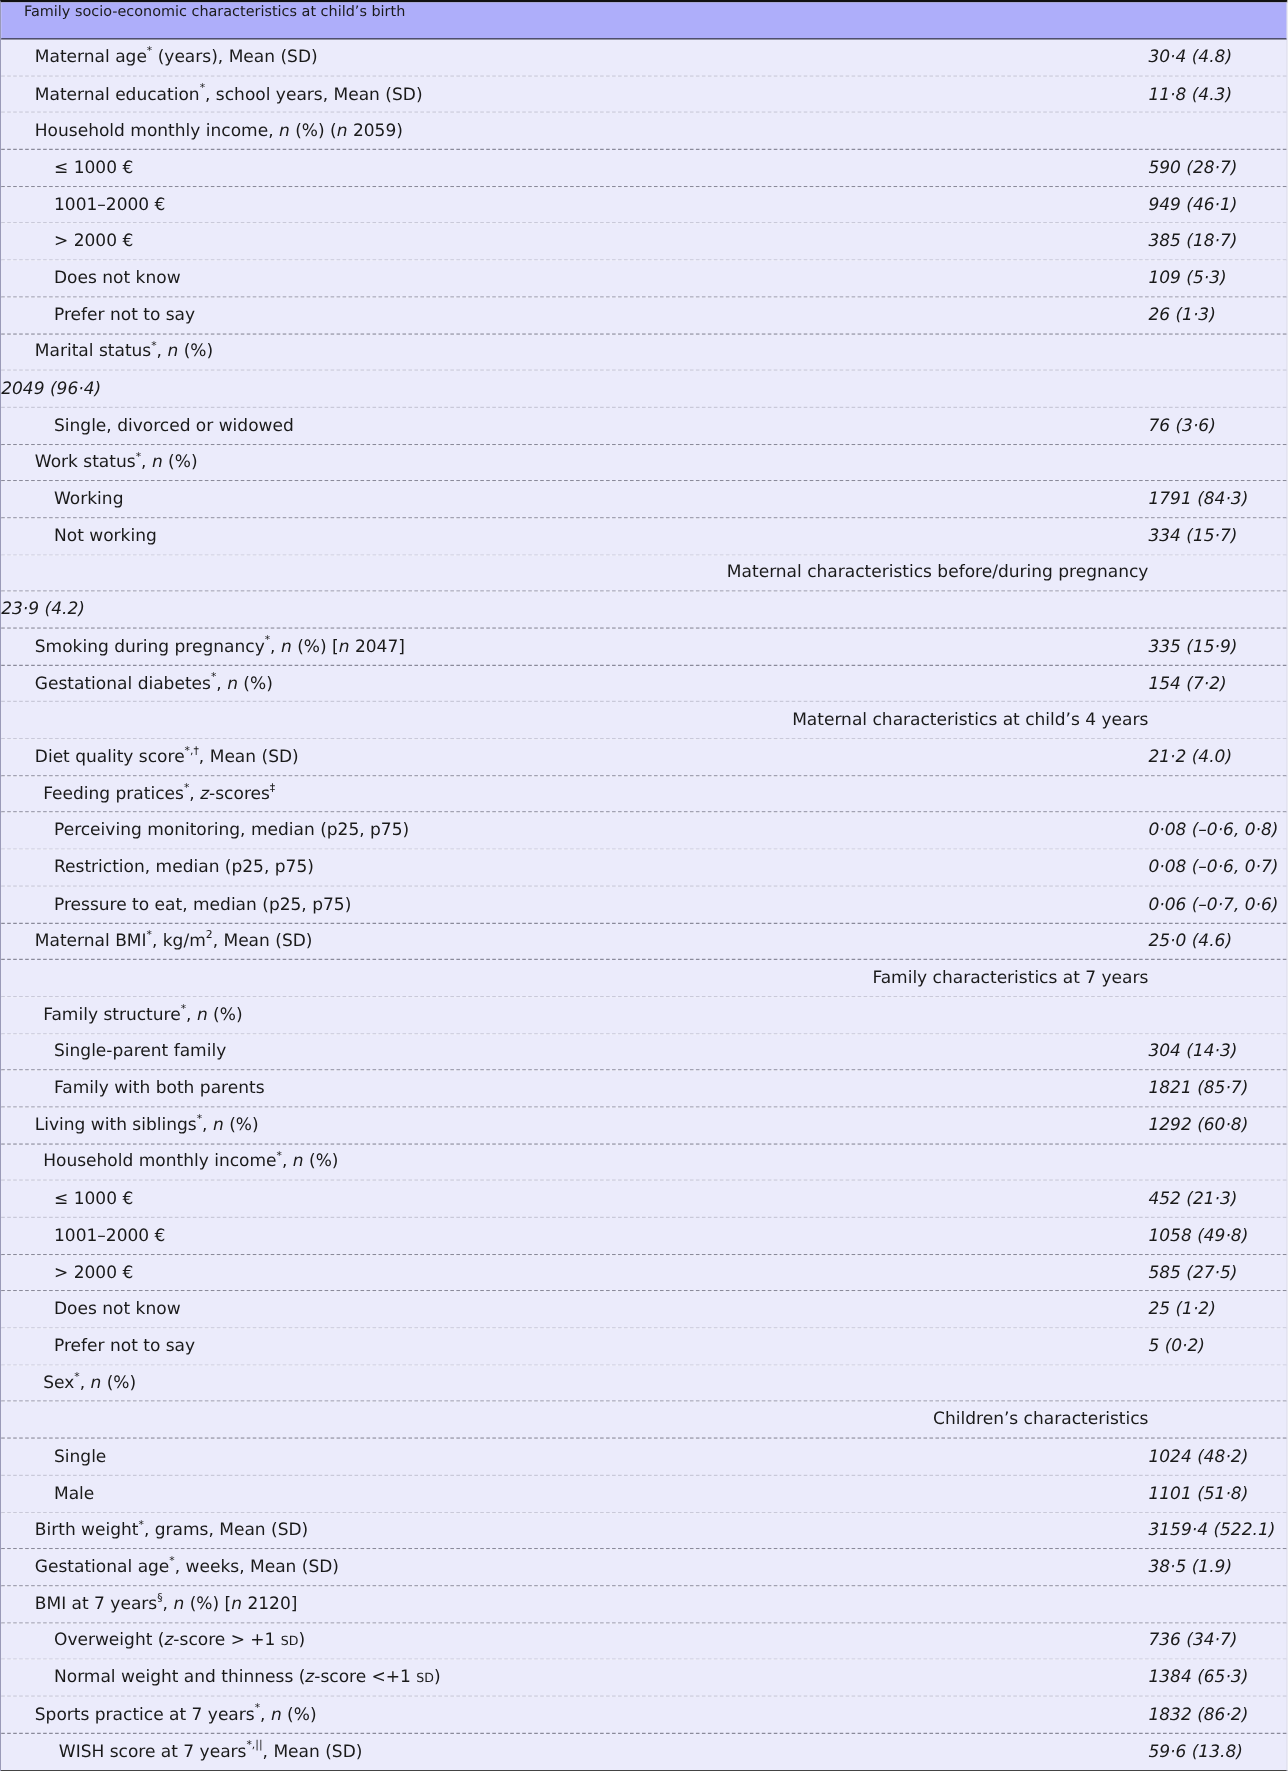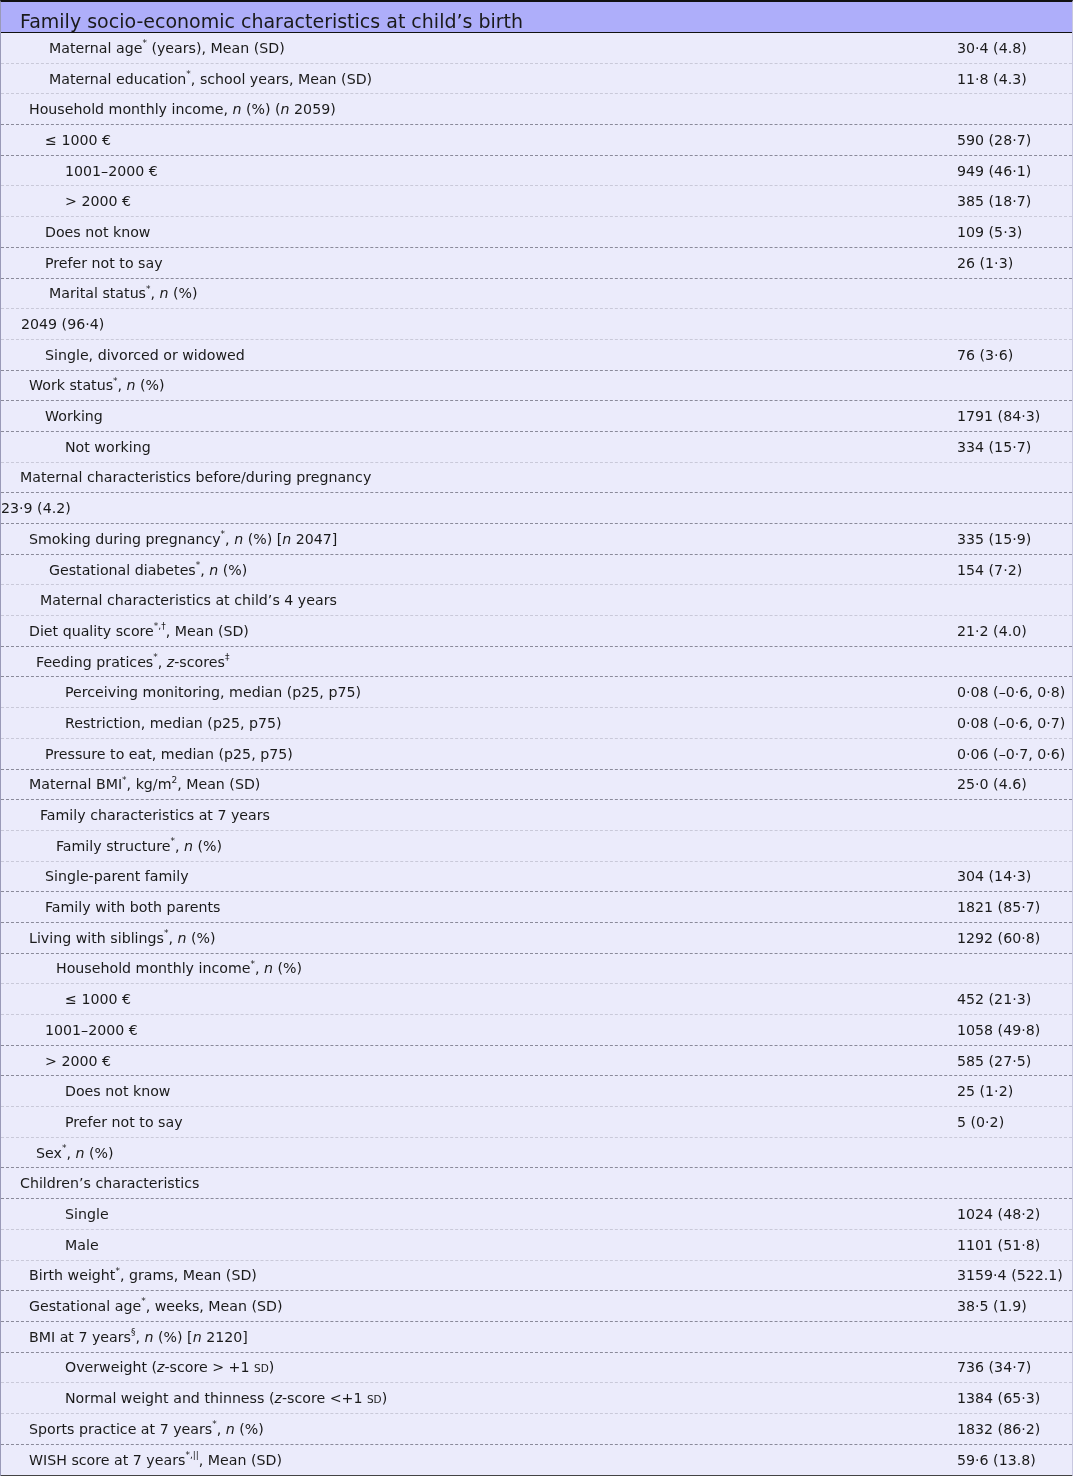--- a/index.html
+++ b/index.html
@@ -1,26 +1,26 @@
 <!DOCTYPE html>
 <html><head>
 <meta charset="utf-8">
 <style>
   html, body { margin: 0; padding: 0; background: #ffffff; }
   body { width: 1073px; height: 1476px; overflow: hidden; font-family: "DejaVu Sans", "Liberation Sans", sans-serif; color: #1a1a1a; }
   .tbl { position: relative; width: 1071px; border-left: 1px solid #9a9ab8; border-right: 1px solid #c8c8e0; border-top: 2px solid #111; border-bottom: 3px solid #444; box-sizing: content-box; }
-  .hdr { height: 30px; background: #aeaefa; border-bottom: 1.5px solid #111; display: flex; align-items: flex-end; font-size: 19px; }
+  .hdr { height: 30px; background: #aeaefa; border-bottom: 1.5px solid #111; display: flex; align-items: flex-start; font-size: 12px; }
   .hdr .label { padding-left: 19px; }
   .row { height: 30.7px; background: #ebebfb; display: flex; align-items: center; font-size: 14.2px; position: relative; box-sizing: border-box; }
-  .row.sep-light { border-bottom: 1px dashed #c9c9d9; padding-left: 20px; }
+  .row.sep-light { border-bottom: 1px dashed #c9c9d9; }
   .row.sep-dark { border-bottom: 1px dashed #8a8a9a; }
-  .row:last-child { border-bottom: none; }
+  .row:last-child { border-bottom: none; padding-left: 20px; }
   .cell-label { flex: 1; white-space: nowrap; }
-  .cell-val { width: 115px; white-space: nowrap; }
-  .lvl0 { padding-left: 19px; }
+  .cell-val { width: 115px; white-space: nowrap; font-style: italic; }
+  .lvl0 { padding-left: 19px; text-align: right; }
   .lvl1 { padding-left: 28px; }
   .lvl1b { padding-left: 35px; }
   .lvl2 { padding-left: 44px; }
   sup { font-size: 9px; line-height: 0; position: relative; top: -1px; }
   i { font-style: italic; }
   .sc { font-size: 10.5px; }
 </style>
 </head>
 <body>
 

